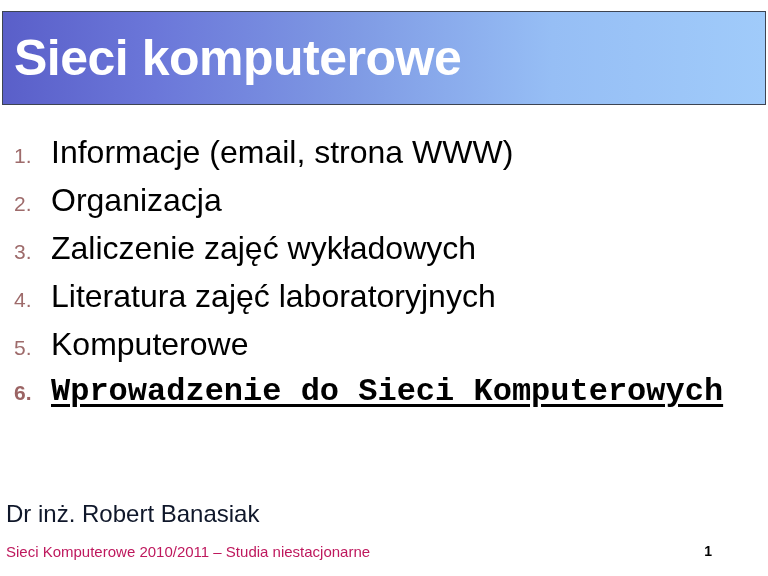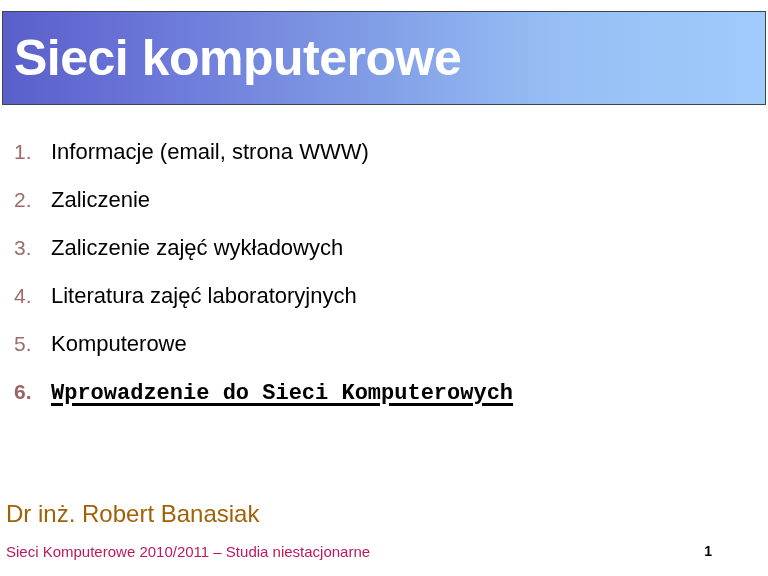--- a/index.html
+++ b/index.html
@@ -78,21 +78,21 @@
     width: 51px;
     padding-left: 14px;
     box-sizing: border-box;
     font-size: 21px;
     color: #9e6b6b;
     text-align: left;
   }
 
   .agenda-label {
     flex: 1 1 auto;
-    font-size: 22px;
+    font-size: 32px;
     color: #000000;
     white-space: nowrap;
   }
 
   .agenda-item.emphasis .agenda-number {
     font-weight: bold;
     color: #9b6464;
   }
 
   .agenda-item.emphasis .agenda-label {
@@ -102,21 +102,21 @@
     text-decoration-thickness: 3px;
     font-family: Liberation Mono, monospace;
   }
 
   
   #author-line {
     position: absolute;
     left: 6px;
     top: 500px;
     font-size: 24px;
-    color: #a16207;
+    color: #0f172a;
     white-space: nowrap;
   }
 
   #course-line {
     position: absolute;
     left: 6px;
     top: 543px;
     font-size: 15px;
     color: #be185d;
     white-space: nowrap;
@@ -142,21 +142,21 @@
 
   <ul id="agenda-list">
 
     <li class="agenda-item">
       <span class="agenda-number">1.</span>
       <span class="agenda-label">Informacje (email, strona WWW)</span>
     </li>
 
     <li class="agenda-item">
       <span class="agenda-number">2.</span>
-      <span class="agenda-label">Zaliczenie</span>
+      <span class="agenda-label">Organizacja</span>
     </li>
 
     <li class="agenda-item">
       <span class="agenda-number">3.</span>
       <span class="agenda-label">Zaliczenie zajęć wykładowych</span>
     </li>
 
     <li class="agenda-item">
       <span class="agenda-number">4.</span>
       <span class="agenda-label">Literatura zajęć laboratoryjnych</span>

